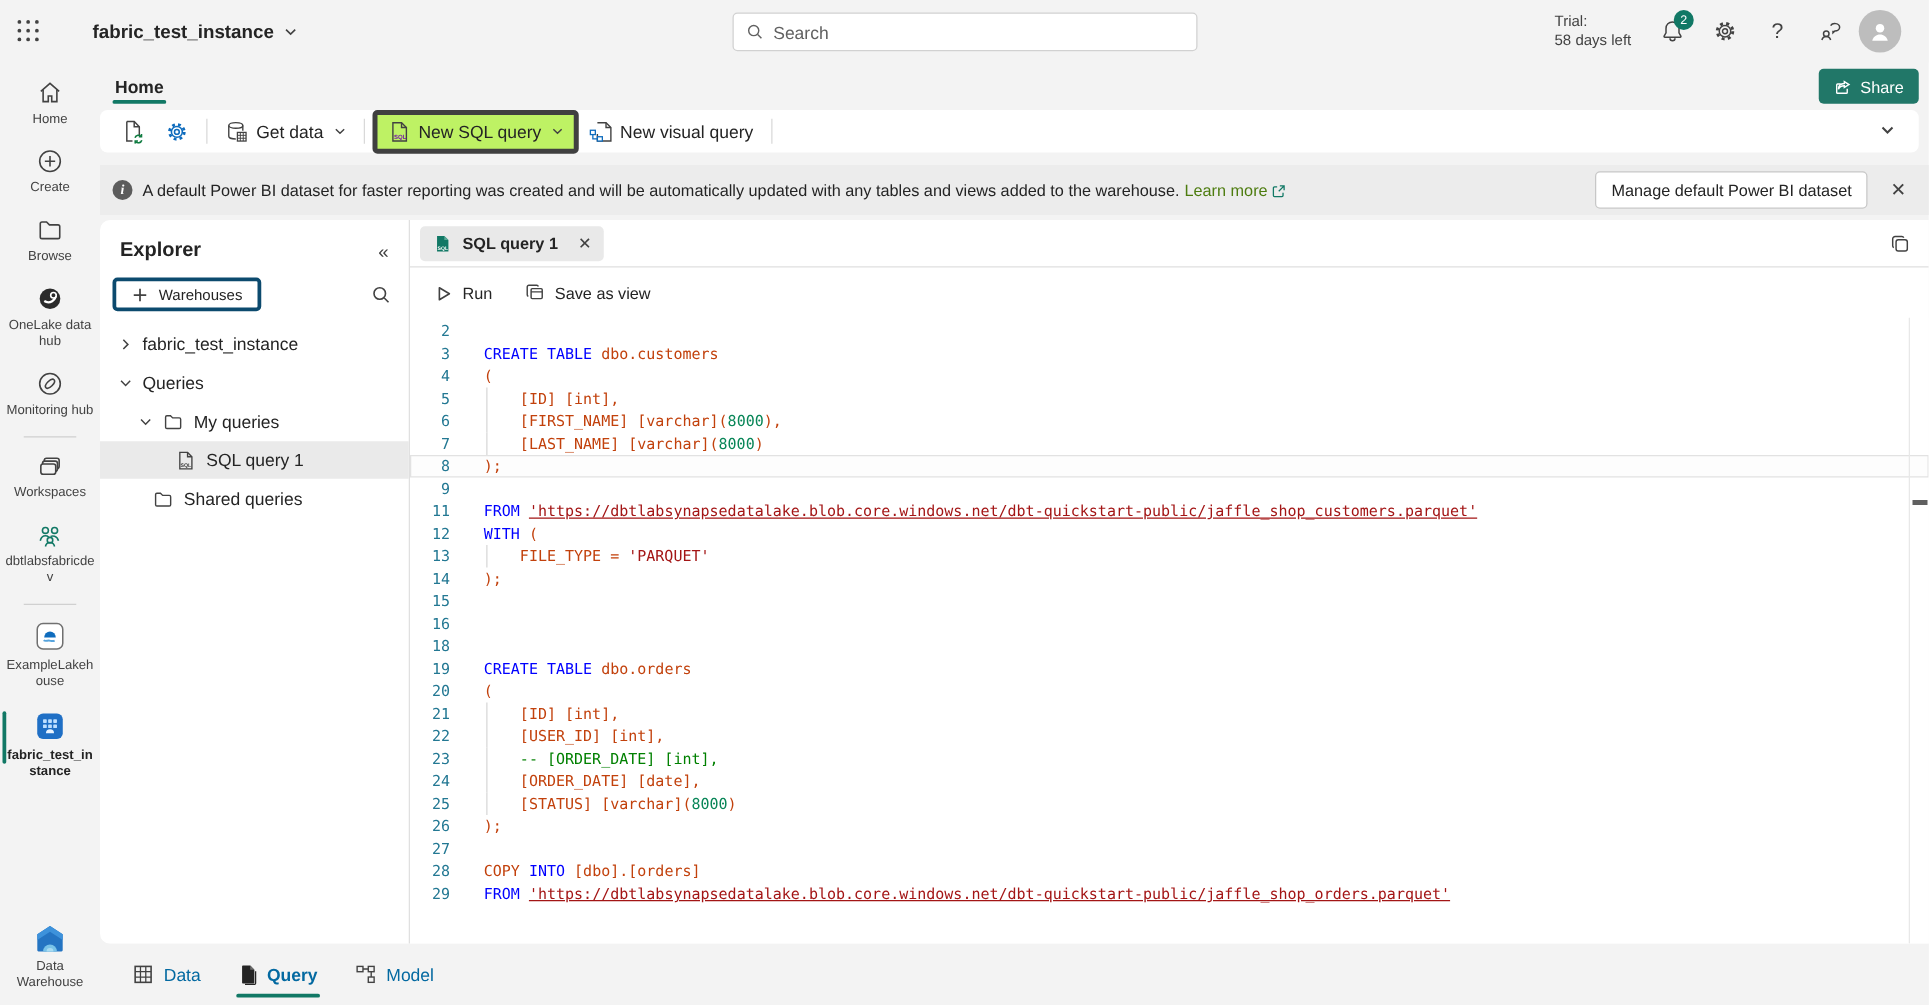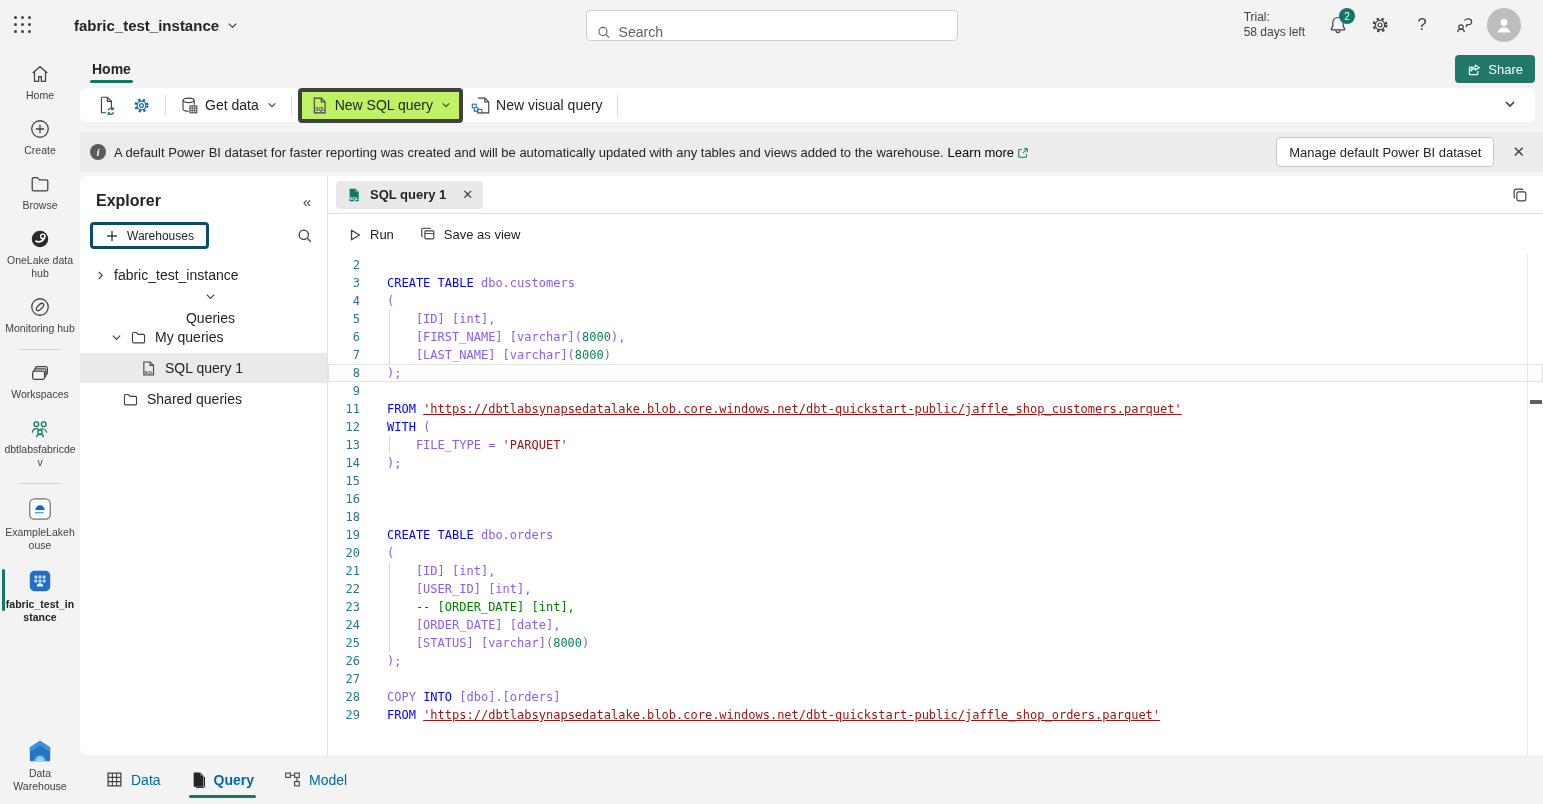--- a/index.html
+++ b/index.html
@@ -6,21 +6,21 @@
   html,body { width:1543px; height:804px; overflow:hidden; }
   body { background:#f3f3f3; font-family:"Liberation Sans", sans-serif; color:#242424; }
   svg { display:block; }
 
   
   .topbar { position:absolute; left:0; top:0; width:1543px; height:50px; background:#f3f3f3; display:flex; align-items:center; }
   .waffle { width:46px; height:50px; display:flex; align-items:center; justify-content:center; cursor:pointer; }
   .waffle-grid { display:grid; grid-template-columns:repeat(3,4px); grid-template-rows:repeat(3,4px); gap:3px; }
   .waffle-grid i { width:3px; height:3px; border-radius:50%; background:#424242; }
   .ws-title { display:flex; align-items:center; gap:8px; margin-left:28px; font-size:15px; font-weight:600; cursor:pointer; }
-  .searchbox { position:absolute; left:50%; top:10px; transform:translateX(-50%); width:372px; height:31px; background:#fff; border:1px solid #d1d1d1; border-radius:4px; display:flex; align-items:flex-end; padding:0 10px; gap:8px; }
+  .searchbox { position:absolute; left:50%; top:10px; transform:translateX(-50%); width:372px; height:31px; background:#fff; border:1px solid #d1d1d1; border-radius:4px; display:flex; align-items:center; padding:0 10px; gap:8px; }
   .searchbox input { border:none; outline:none; font-size:14px; width:100%; color:#242424; background:transparent; font-family:"Liberation Sans", sans-serif; }
   .searchbox input::placeholder { color:#616161; }
   .topbar-right { position:absolute; right:22px; top:0; height:50px; display:flex; align-items:center; gap:4px; }
   .trial { text-align:left; font-size:12px; color:#424242; line-height:15px; margin-right:10px; }
   .tb-icon { width:38px; height:40px; display:flex; align-items:center; justify-content:center; position:relative; cursor:pointer; color:#424242; }
   .badge { position:absolute; top:3px; right:2px; min-width:16px; height:16px; border-radius:8px; background:#117865; color:#fff; font-size:10px; display:flex; align-items:center; justify-content:center; padding:0 4px; }
   .help-q { font-size:17px; color:#424242; }
   .avatar { width:34px; height:34px; border-radius:50%; background:#bdbdbd; display:flex; align-items:center; justify-content:center; cursor:pointer; }
 
   
@@ -43,21 +43,21 @@
   .rb-btn { display:flex; align-items:center; gap:6px; font-size:14px; color:#242424; padding:4px 8px; border-radius:4px; cursor:pointer; white-space:nowrap; }
   .rb-btn.active { background:#bef264; border:4px solid #404040; }
   .rb-sep { width:1px; height:20px; background:#d9d9d9; margin:0 6px; }
   .rb-chevron { margin-left:2px; }
   .ribbon-collapse { position:absolute; right:18px; top:9px; cursor:pointer; }
 
   
   .banner { position:absolute; left:80px; top:132px; right:0; height:40px; background:#ececec; display:flex; align-items:center; padding:0 10px; }
   .info-ic { width:16px; height:16px; border-radius:50%; background:#5c5c5c; color:#fff; font-size:11px; font-weight:700; display:flex; align-items:center; justify-content:center; flex:none; font-family:"Liberation Serif", serif; font-style:italic; }
   .banner-text { font-size:13px; margin-left:8px; color:#242424; }
-  .learn-more { color:#000000; cursor:pointer; margin-left:4px; }
+  .learn-more { color:#4d7c0f; cursor:pointer; margin-left:4px; }
   .ext-ic { display:inline-block; vertical-align:-2px; margin-left:3px; }
   .banner-right { margin-left:auto; display:flex; align-items:center; gap:10px; }
   .manage-btn { height:30px; background:#fff; border:1px solid #c7c7c7; border-radius:4px; font-size:13px; padding:0 12px; cursor:pointer; color:#242424; font-family:"Liberation Sans", sans-serif; }
   .close-x { font-size:15px; color:#424242; cursor:pointer; padding:4px 8px; }
 
   
   .main-card { position:absolute; left:80px; top:176px; right:0; height:579px; background:#fff; border-radius:8px 0 0 8px; display:flex; overflow:hidden; }
 
   
   .explorer { width:248px; border-right:1px solid #e0e0e0; flex:none; padding-top:8px; }
@@ -80,21 +80,21 @@
   .ed-act { display:flex; align-items:flex-end; gap:8px; font-size:13px; cursor:pointer; color:#242424; }
   
   .code-area { flex:1; position:relative; overflow:hidden; padding-top:2px; background:#fff; }
   .code-row { display:flex; height:18px; line-height:18px; font-family:"DejaVu Sans Mono", monospace; font-size:12px; white-space:pre; }
   .code-row.current { box-shadow:inset 0 0 0 1px #e2e2e2; background:#fdfdfd; }
   .gutter { width:32px; text-align:right; color:#237893; flex:none; }
   .code-text { margin-left:27px; position:relative; color:#000; }
   .indent-guide { position:absolute; left:2px; top:0; height:18px; border-left:1px solid #d8d8d8; }
   .tk-kw { color:#0000ff; } .tk-str { color:#a31515; }
   .tk-lnk { color:#a31515; text-decoration:underline; }
-  .tk-num { color:#098658; } .tk-com { color:#008000; } .tk-pl { color:#8b5cf6; }
+  .tk-num { color:#098658; } .tk-com { color:#008000; } .tk-pl { color:#c2410c; }
   .vscroll-line { position:absolute; top:0; bottom:0; right:15px; border-left:1px solid #e8e8e8; }
   .ruler-mark { position:absolute; right:1px; top:146px; width:12px; height:4px; background:#606060; }
 
   
   .bottombar { position:absolute; left:80px; top:755px; right:0; height:49px; background:#f3f3f3; display:flex; align-items:center; padding-left:16px; gap:10px; }
   .bb-tab { position:relative; height:40px; display:flex; align-items:center; gap:8px; font-size:14px; padding:0 10px; cursor:pointer; color:#0369a1; }
   .bb-tab.active { font-weight:700; }
   .bb-tab.active .bb-underline { position:absolute; left:8px; right:8px; bottom:2px; height:3px; border-radius:2px; background:#117865; }
 </style>
 </head>
@@ -365,21 +365,21 @@
         </svg>
     </div>
     <div class="tree-row" style="padding-left:14px;">
       <span class="tr-chev">
           <svg width="11" height="11" viewBox="0 0 12 12">
             <path d="M4 2l4 4-4 4" fill="none" stroke="#424242" stroke-width="1.3"></path>
           </svg>
         </span>
       <span>fabric_test_instance</span>
     </div>
-    <div class="tree-row" style="padding-left:14px;flex-direction:column;">
+    <div class="tree-row" style="padding-left:14px;">
       <span class="tr-chev">
           <svg width="11" height="11" viewBox="0 0 12 12">
             <path d="M2 4l4 4 4-4" fill="none" stroke="#424242" stroke-width="1.3"></path>
           </svg>
         </span>
       <span>Queries</span>
     </div>
     <div class="tree-row" style="padding-left:30px;">
       <span class="tr-chev">
           <svg width="11" height="11" viewBox="0 0 12 12">

